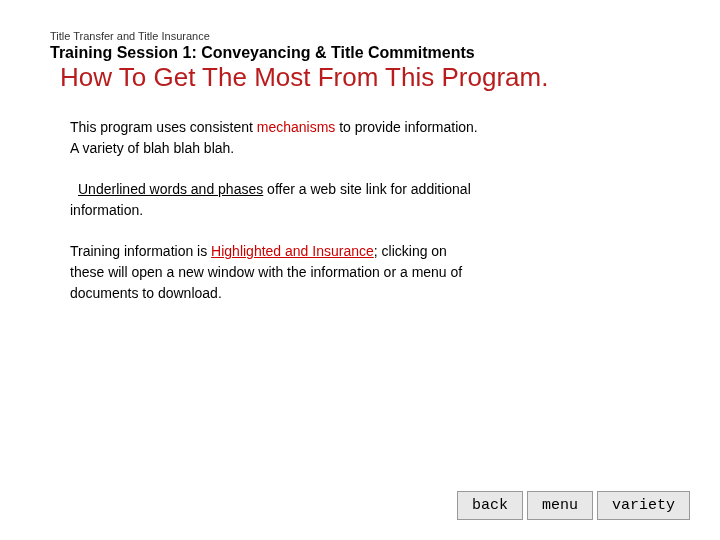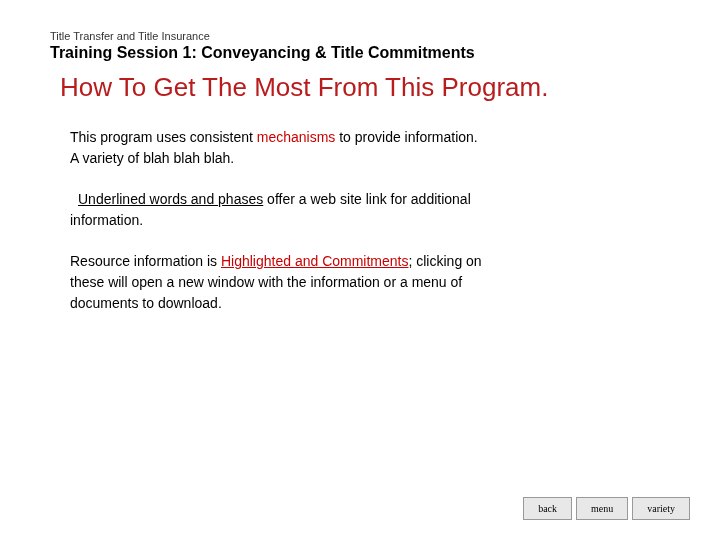--- a/index.html
+++ b/index.html
@@ -26,21 +26,21 @@
     .subtitle {
       font-size: 11px;
       color: #333;
       margin-bottom: 2px;
     }
 
     .title {
       font-size: 16px;
       color: #000;
       font-weight: bold;
-      margin-bottom: 10px;
+      margin-bottom: 0;
     }
 
     .heading {
       font-size: 26px;
       color: #b91c1c;
       font-weight: normal;
       margin-bottom: 24px;
       padding-left: 10px;
     }
 
@@ -74,26 +74,26 @@
     .nav-buttons {
       position: absolute;
       bottom: 20px;
       right: 30px;
       display: flex;
       gap: 4px;
     }
 
     .nav-btn {
       padding: 5px 14px;
-      font-size: 10px;
+      font-size: 15px;
       border: 1px solid #999;
       background: #e8e8e8;
       cursor: pointer;
       color: #000;
-      font-family: Liberation Serif, serif;
+      font-family: Liberation Mono, monospace;
     }
   </style>
 </head>
 <body>
 
 <div class="page-container">
   <div class="subtitle">Title Transfer and Title Insurance</div>
   <div class="title">Training Session 1: Conveyancing &amp; Title Commitments</div>
   <div class="heading">How To Get The Most From This Program.</div>
 
@@ -102,21 +102,21 @@
     <div class="paragraph">
       <span>This program uses consistent </span><span class="highlight-red">mechanisms</span><span> to provide information.<br>A variety of blah blah blah.</span>
     </div>
 
     <div class="paragraph">
       <span class="underline-black">Underlined words and phases</span><span> offer a web site link for additional<br>information.</span>
     </div>
 
 
     <div class="paragraph">
-      <span>Resource information is </span><span class="highlight-underline">Highlighted and Commitments</span><span>; clicking on<br>these will open a new window with the information or a menu of<br>documents to download.</span>
+      <span>Training information is </span><span class="highlight-underline">Highlighted and Insurance</span><span>; clicking on<br>these will open a new window with the information or a menu of<br>documents to download.</span>
     </div>
 
   </div>
 
   <div class="nav-buttons">
     <button class="nav-btn">back</button>
     <button class="nav-btn">menu</button>
     <button class="nav-btn">variety</button>
   </div>
 </div>

